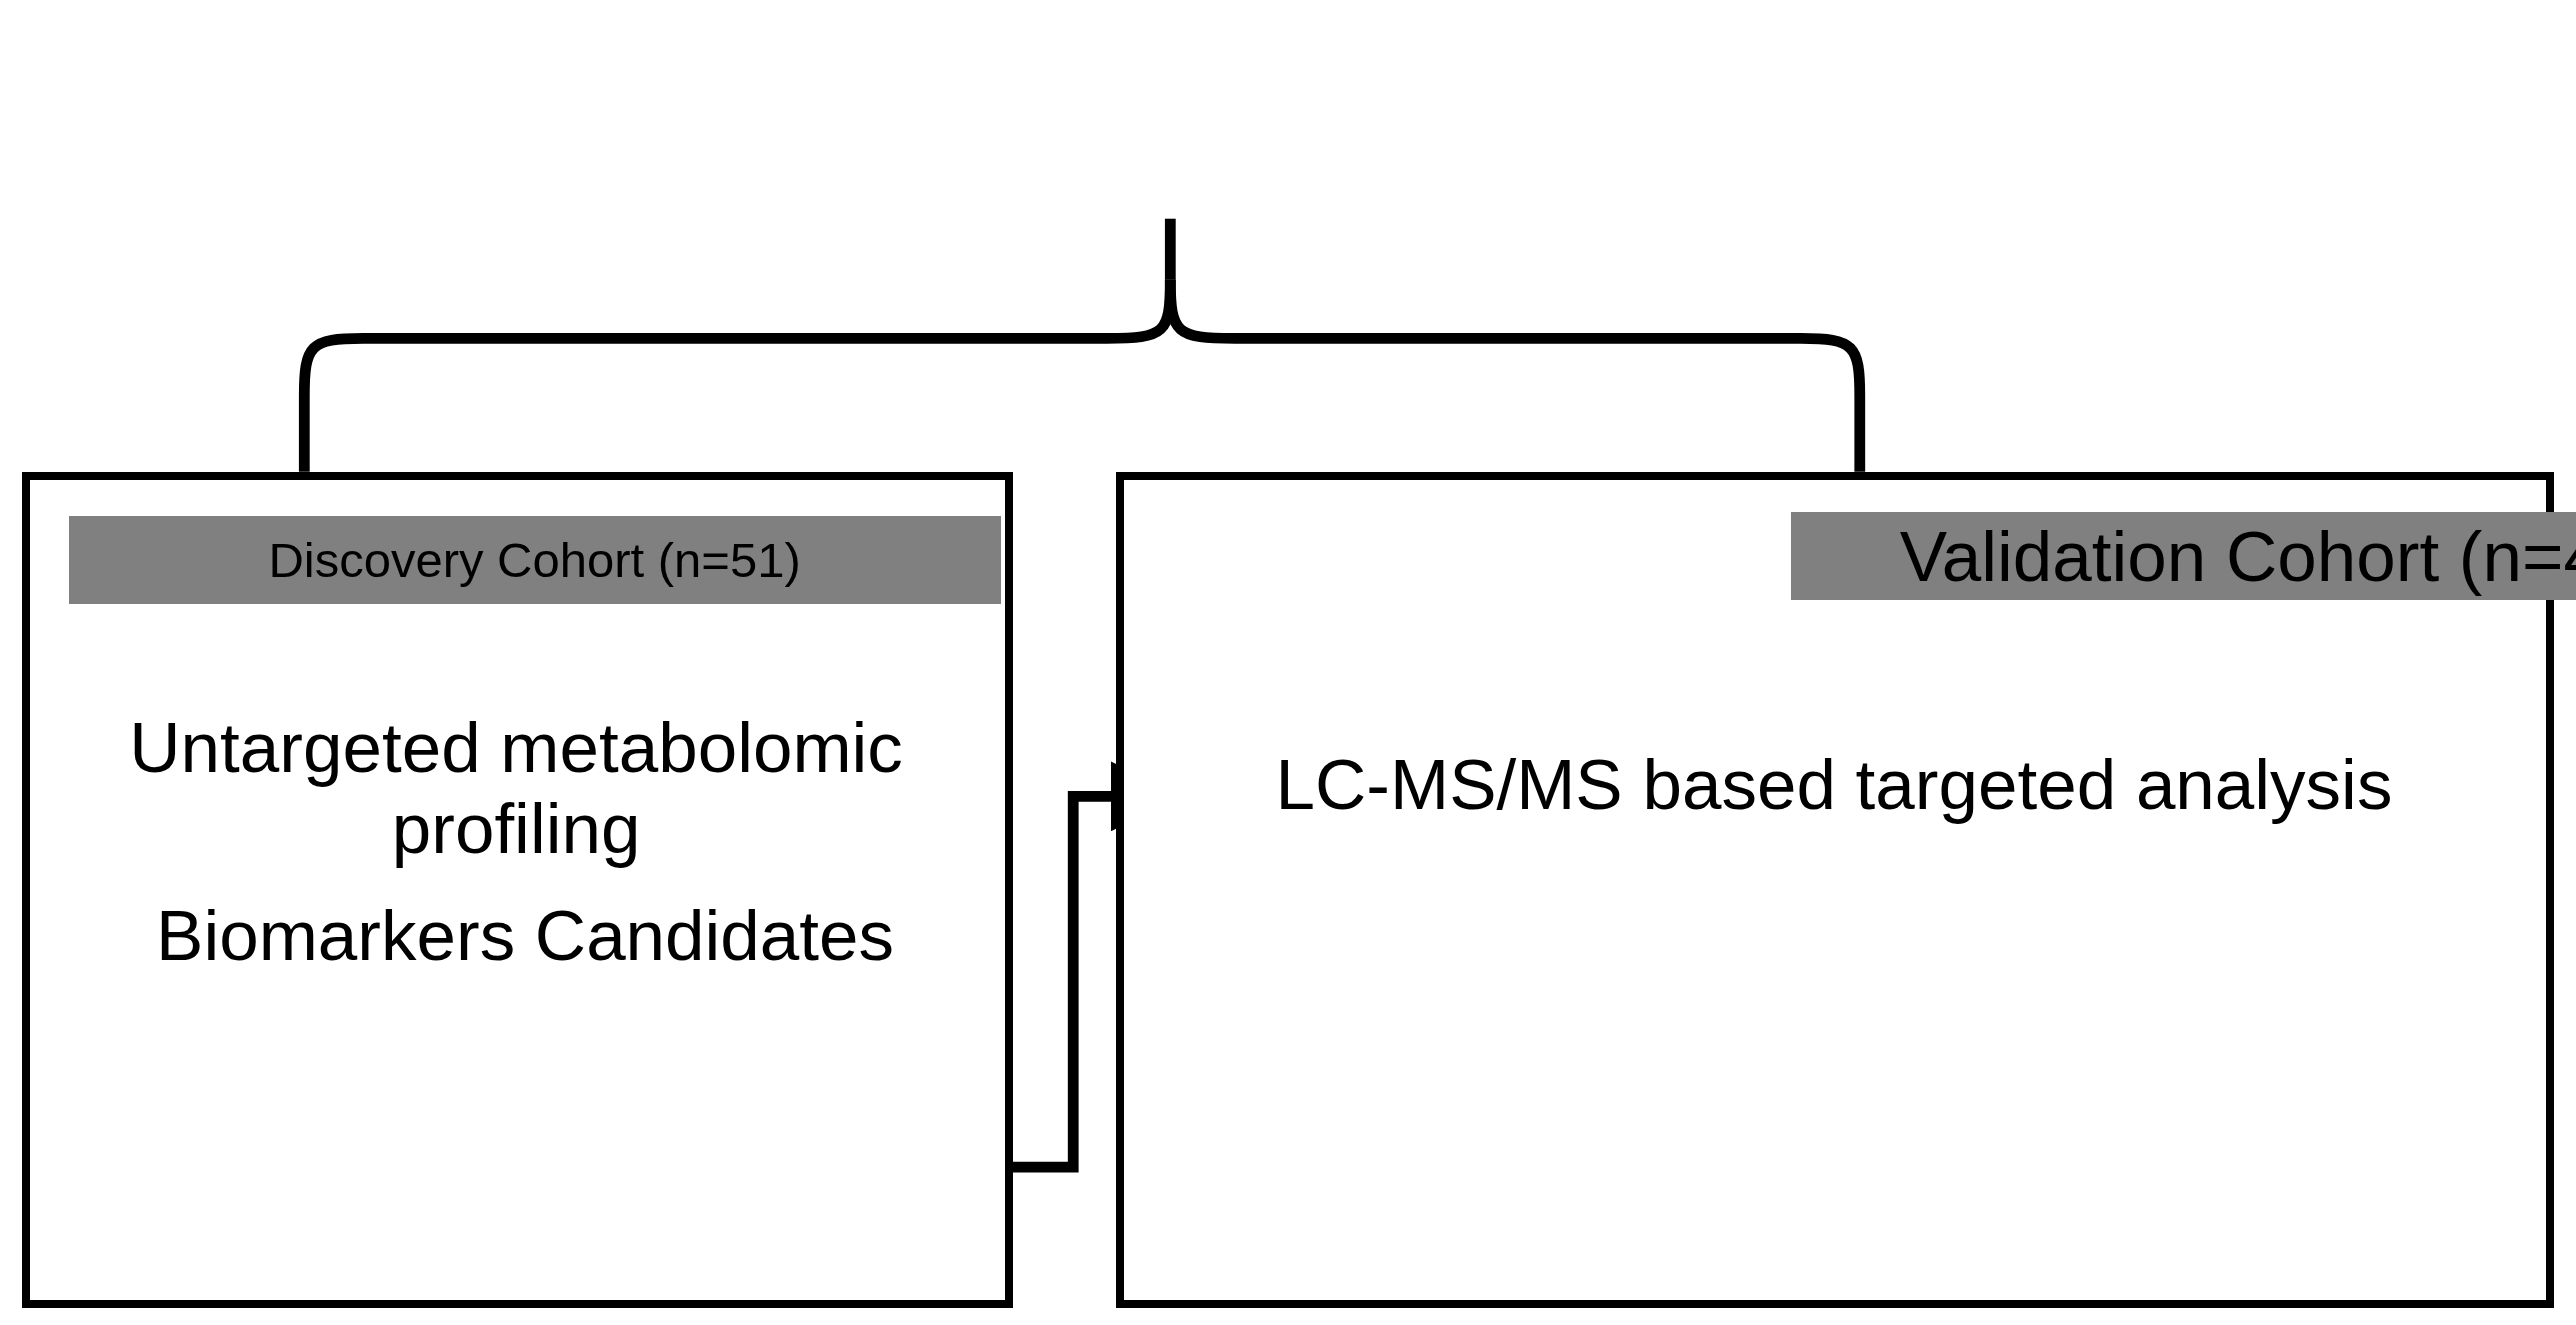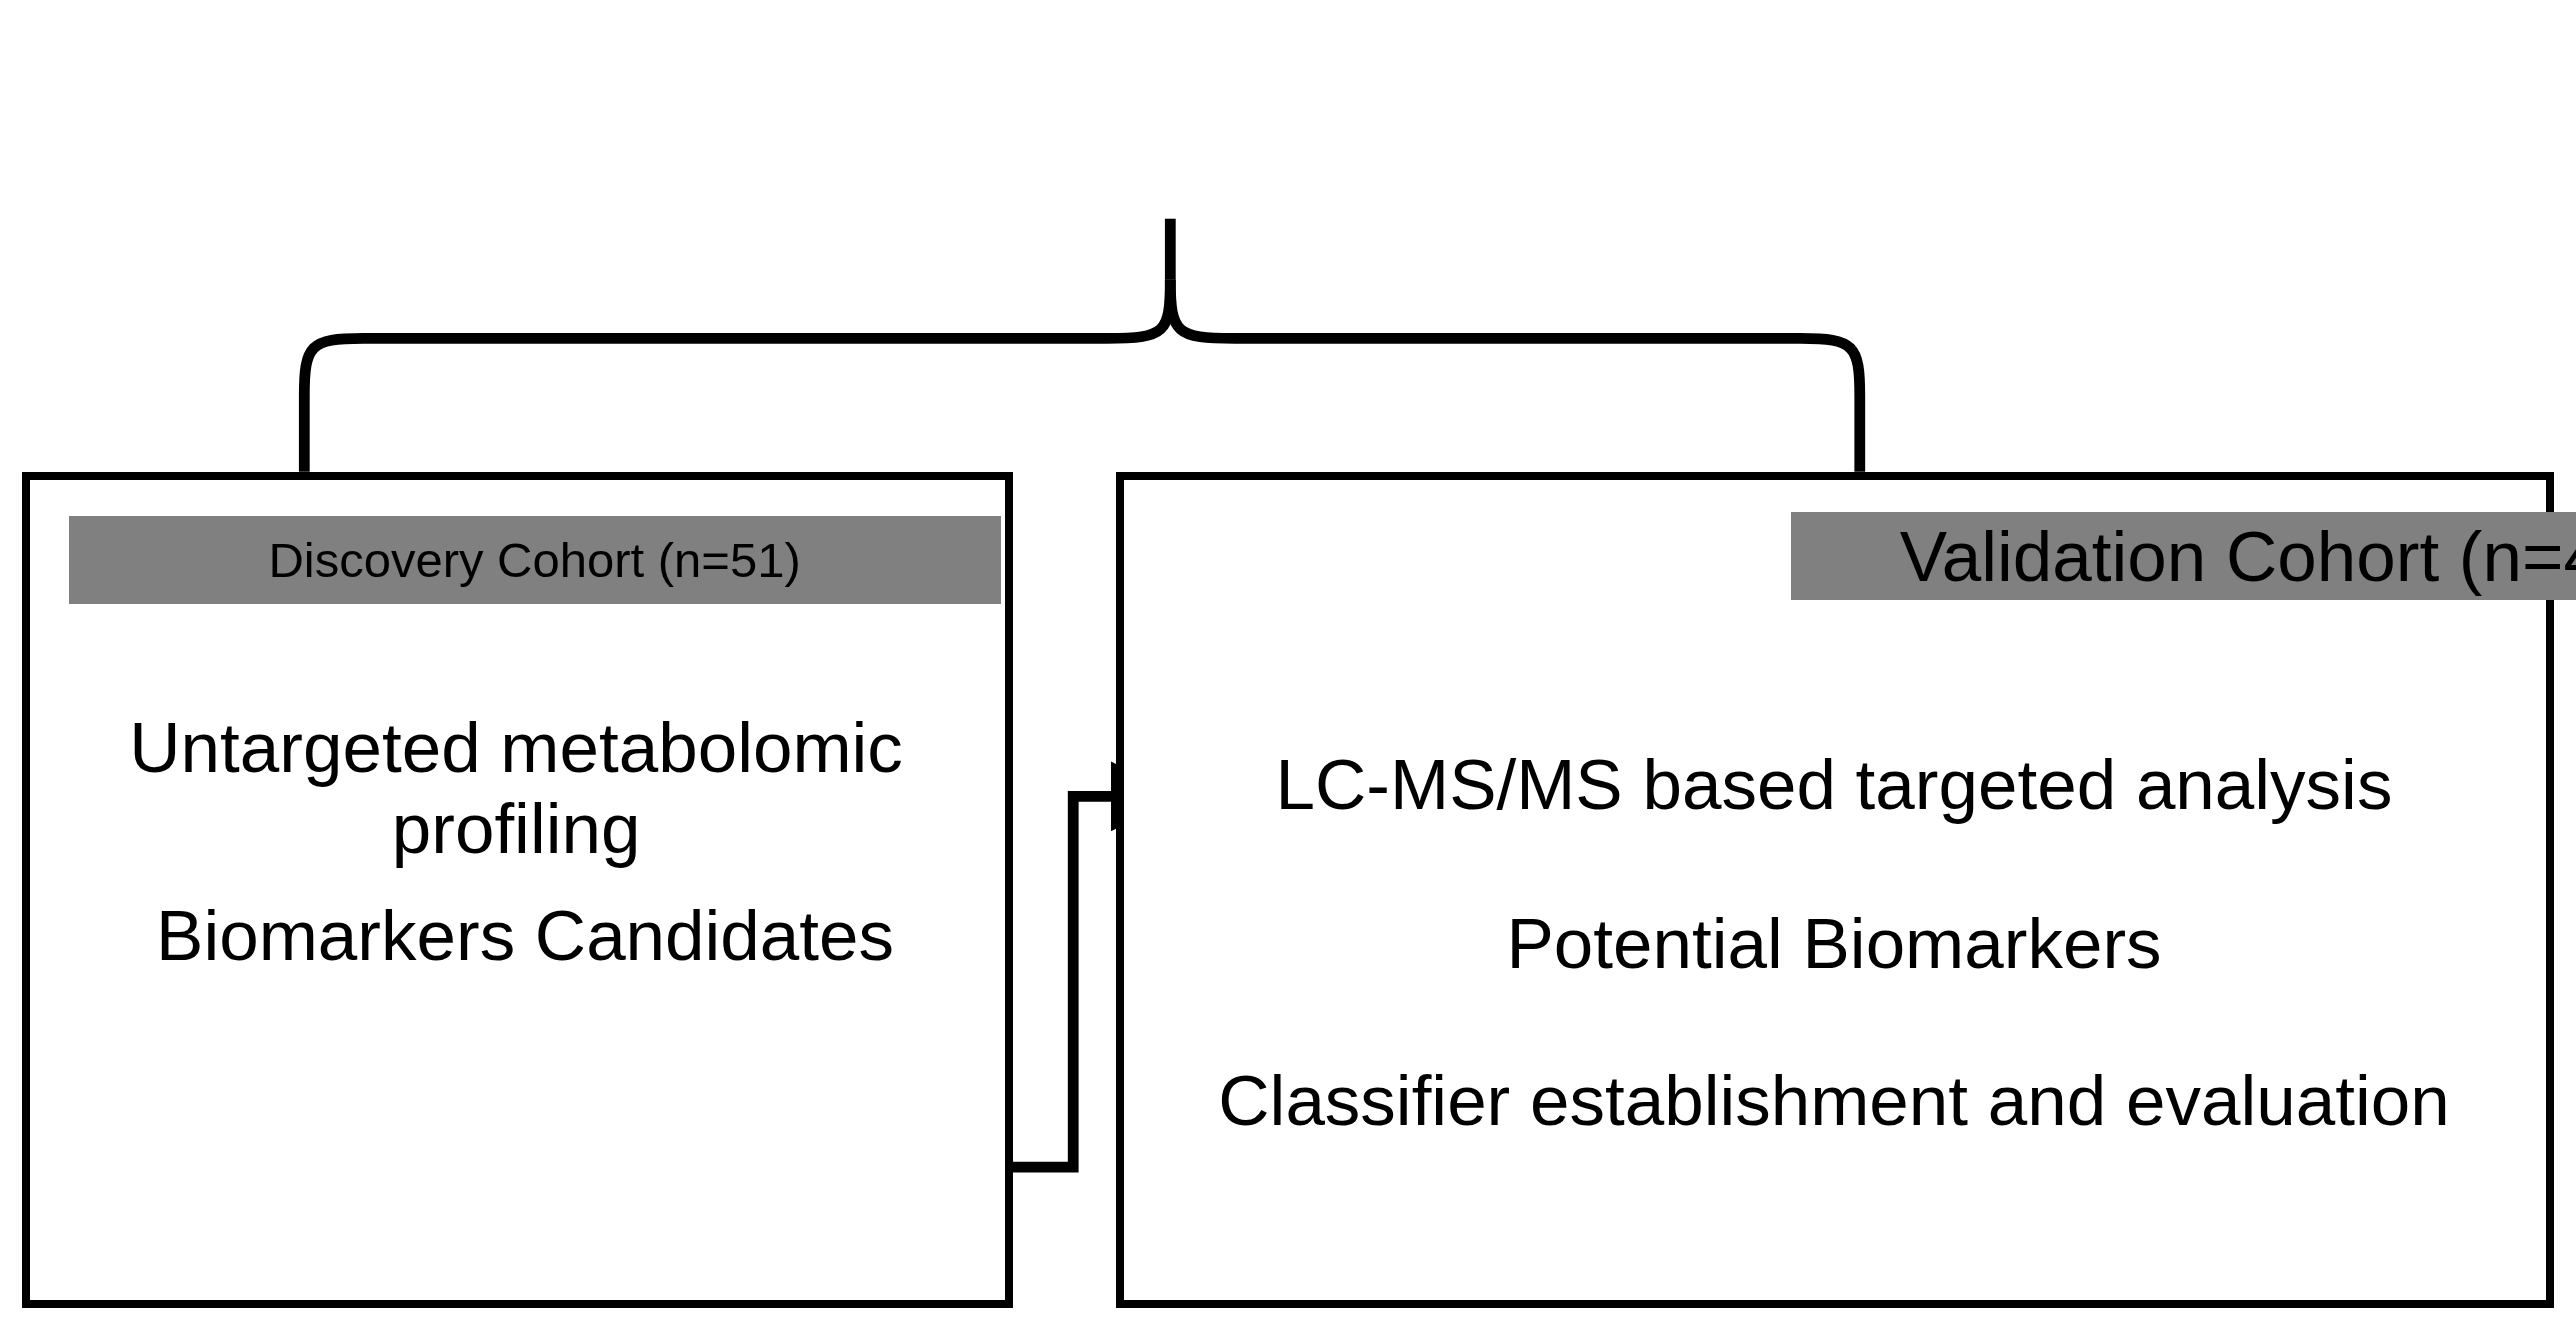--- a/index.html
+++ b/index.html
@@ -167,18 +167,16 @@
   <div class="box" id="left-box">
     <div class="cohort-header" id="left-cohort-header">Discovery Cohort (n=51)</div>
     <div class="step" id="left-step-1">Untargeted metabolomic
 profiling</div>
     <div class="step" id="left-step-2">Biomarkers Candidates</div>
   </div>
 
   <div class="box" id="right-box">
     <div class="cohort-header" id="right-cohort-header">Validation Cohort (n=411)</div>
     <div class="step" id="right-step-1">LC-MS/MS based targeted analysis</div>
-    <div class="step" id="right-step-2">Potential Biomarkers</div>
-    <div class="step" id="right-step-3">Classifier establishment and evaluation</div>
   </div>
 
 </div>
 
 
 </body></html>

